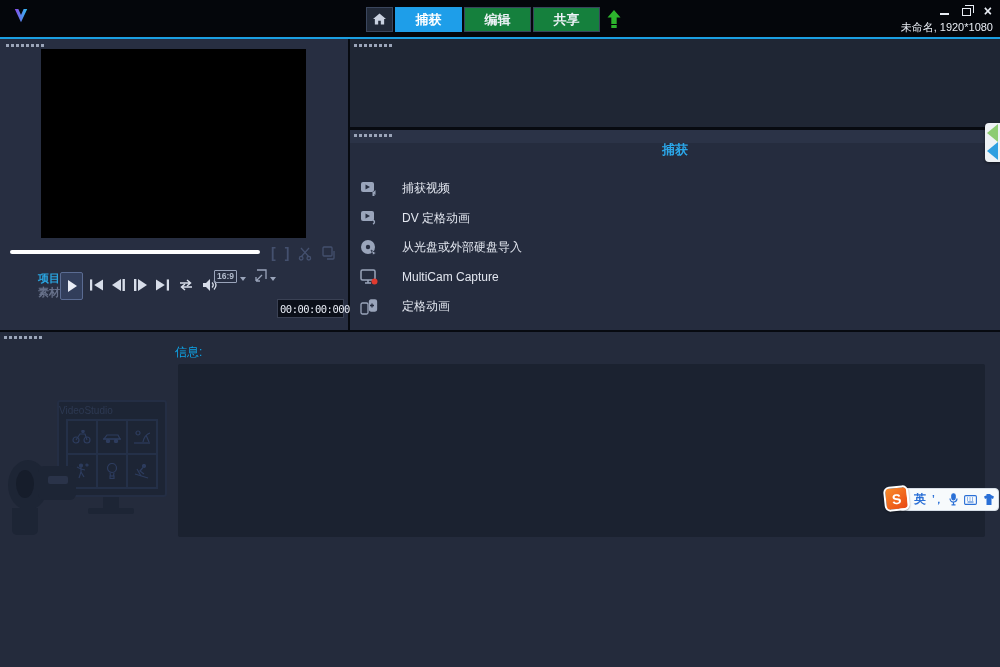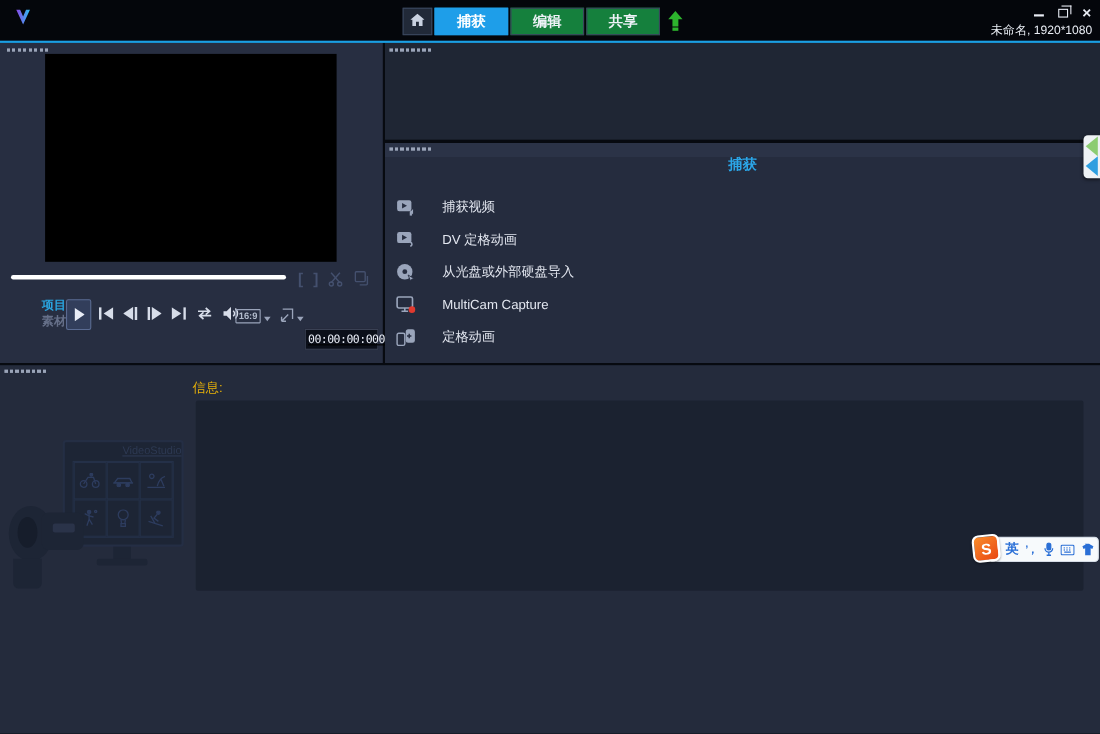--- a/index.html
+++ b/index.html
@@ -39,46 +39,46 @@
   .trim-row { position:absolute; left:271px; top:206px; display:flex; gap:9px; align-items:center; color:#44506e; }
   .bracket { font-size:14px; font-weight:bold; line-height:16px; }
   .mode-col { position:absolute; left:38px; top:232px; }
   .mode { font-size:11px; font-weight:bold; display:flex; align-items:center; line-height:14px; cursor:pointer; }
   .mode .dash { display:inline-block; width:6px; height:2px; margin-left:2px; }
   .mode.project { color:#2aa5e0; } .mode.project .dash { background:#2aa5e0; }
   .mode.clip { color:#667089; } .mode.clip .dash { background:#667089; }
   .play-btn { position:absolute; left:60px; top:233px; width:23px; height:28px; background:#323e5b; border:1px solid #5a6b92; border-radius:2px; display:flex; align-items:center; justify-content:center; cursor:pointer; }
   .transport { position:absolute; left:90px; top:240px; display:flex; gap:9px; align-items:center; }
   .t-ic { display:flex; align-items:center; cursor:pointer; }
-  .aspect-row { position:absolute; left:214px; top:241px; display:flex; align-items:center; gap:3px; }
+  .aspect-row { position:absolute; left:214px; top:230px; display:flex; align-items:center; gap:3px; }
   .ratio-badge { border:1px solid #9aa4ba; color:#b3bccd; font-size:8.5px; font-weight:bold; padding:1px 2px; border-radius:1px; line-height:9px; cursor:pointer; }
   .dd { width:0; height:0; border-left:3.5px solid transparent; border-right:3.5px solid transparent; border-top:4px solid #9aa4ba; margin-top:5px; cursor:pointer; }
-  .timecode-box { position:absolute; left:277px; top:260px; width:67px; height:19px; background:#0b0f19; border:1px solid #3a4154; display:flex; align-items:center; padding:3px 2px;text-decoration:underline; }
+  .timecode-box { position:absolute; left:277px; top:260px; width:67px; height:19px; background:#0b0f19; border:1px solid #3a4154; display:flex; align-items:center; padding:3px 2px; }
   .timecode { font-family:"DejaVu Sans Mono",monospace; font-size:10.5px; color:#e9edf6; letter-spacing:-0.5px; }
   .spin { margin-left:2px; display:flex; flex-direction:column; gap:2px; cursor:pointer; }
   .spin .up { width:0; height:0; border-left:3px solid transparent; border-right:3px solid transparent; border-bottom:4px solid #cdd5e4; }
   .spin .dn { width:0; height:0; border-left:3px solid transparent; border-right:3px solid transparent; border-top:4px solid #cdd5e4; }
 
   
   .cap-dots { position:absolute; left:4px; top:4px; }
   .cap-title { position:absolute; left:0; top:11px; width:100%; text-align:center; color:#2ba6e8; font-size:13px; font-weight:bold; }
   .cap-list { position:absolute; left:9px; top:44px; }
   .cap-item { display:flex; align-items:center; gap:24px; height:29.5px; cursor:pointer;text-align:right; }
   .cap-item .lbl { color:#e2e6ef; font-size:12px; }
   .cap-ic { width:19px; display:flex; justify-content:center; }
 
   
   .bottom { position:absolute; top:330px; left:0; width:1000px; height:337px; background:#242b3c; border-top:2px solid #070a10; }
-  .info-label { position:absolute; left:175px; top:12px; font-size:12px; color:#eab308; }
+  .info-label { position:absolute; left:175px; top:12px; font-size:12px; color:#0ea5e9; }
   .info-box { position:absolute; left:178px; top:32px; width:807px; height:173px; background:#1b2230; border-radius:2px; }
 
   
   .wm { position:absolute; left:0; top:58px; width:180px; height:145px; }
   .wm-screen { position:absolute; left:57px; top:10px; width:110px; height:97px; background:#1d2535; border:2px solid #242e44; border-radius:3px; }
-  .wm-brand { text-align:right; font-size:10px; color:#2d3952; margin-top:3px;text-decoration:underline; }
+  .wm-brand { text-align:left; font-size:10px; color:#2d3952; margin-top:3px; }
   .wm-grid { display:grid; grid-template-columns:repeat(3,1fr); grid-template-rows:repeat(2,1fr); width:92px; height:70px; margin:3px auto 0; border:1px solid #243048; }
   .wm-cell { border:1px solid #243048; display:flex; align-items:center; justify-content:center; }
   .wm-neck { position:absolute; left:103px; top:107px; width:16px; height:11px; background:#1d2535; }
   .wm-base { position:absolute; left:88px; top:118px; width:46px; height:6px; background:#1d2535; border-radius:2px; }
   .wm-cam-lens { position:absolute; left:8px; top:70px; width:40px; height:50px; background:#1d2535; border-radius:50%; }
   .wm-cam-lens::after { content:""; position:absolute; left:8px; top:10px; width:18px; height:28px; background:#161d2b; border-radius:50%; }
   .wm-cam-body { position:absolute; left:38px; top:76px; width:38px; height:34px; background:#1d2535; border-radius:6px; }
   .wm-cam-slot { position:absolute; left:48px; top:86px; width:20px; height:8px; background:#2a3349; border-radius:2px; }
   .wm-cam-grip { position:absolute; left:12px; top:118px; width:26px; height:27px; background:#1d2535; border-radius:0 0 5px 5px; }
 

